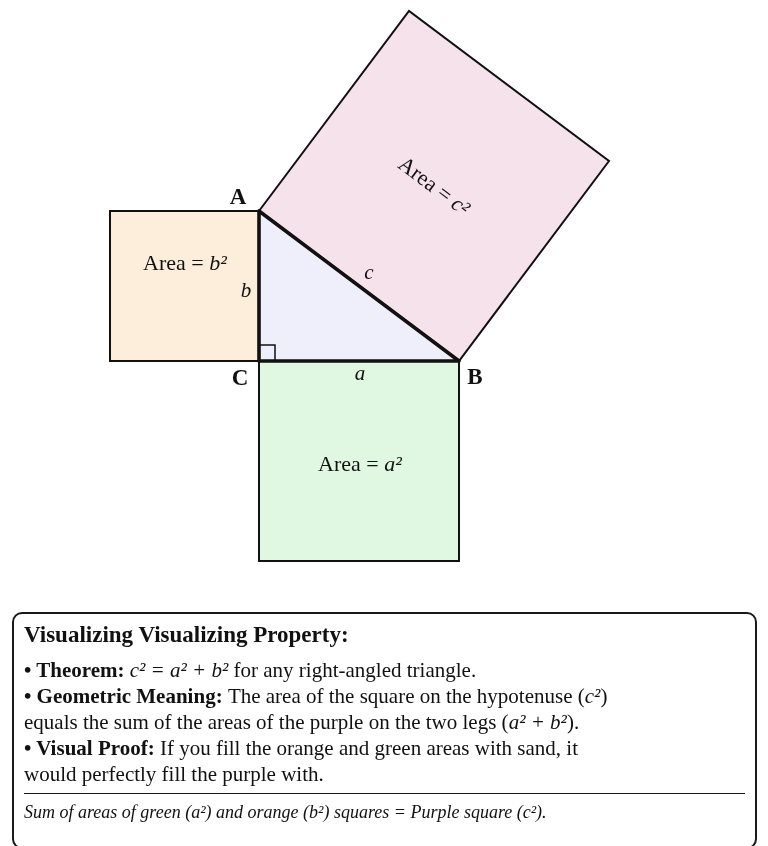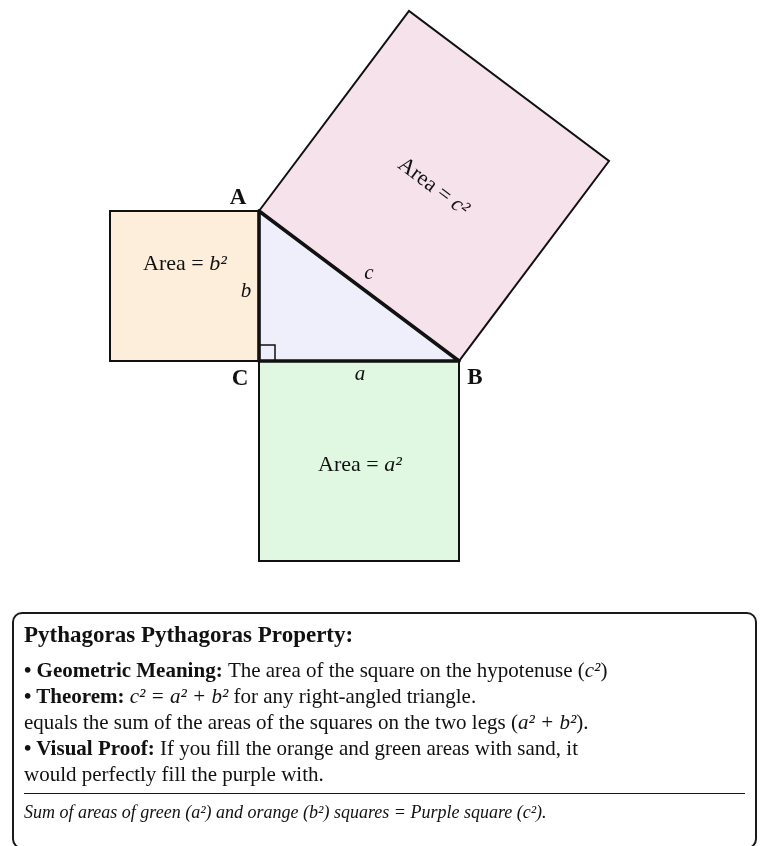--- a/index.html
+++ b/index.html
@@ -119,27 +119,27 @@
     <text class="side-label" x="369" y="279" text-anchor="middle">c</text>
 
     <text class="area-label" x="185" y="270" text-anchor="middle"><tspan>Area = </tspan><tspan class="area-var">b²</tspan></text>
 
     <text class="area-label" x="360" y="471" text-anchor="middle"><tspan>Area = </tspan><tspan class="area-var">a²</tspan></text>
 
     <text class="area-label" x="434" y="193" text-anchor="middle" transform="rotate(36.87 434 186)"><tspan>Area = </tspan><tspan class="area-var">c²</tspan></text>
   </svg>
 
   <div class="infobox">
-    <div class="box-title">Pythagoras Pythagoras Property:</div>
+    <div class="box-title">Visualizing Visualizing Property:</div>
+
+    <div class="line"><span class="seg-bold">• </span><span class="seg-bold">Theorem: </span><span class="seg-math">c² = a² + b²</span><span> for any right-angled triangle.</span></div>
 
     <div class="line"><span class="seg-bold">• </span><span class="seg-bold">Geometric Meaning: </span><span>The area of the square on the hypotenuse (</span><span class="seg-math">c²</span><span>)</span></div>
 
-    <div class="line"><span class="seg-bold">• </span><span class="seg-bold">Theorem: </span><span class="seg-math">c² = a² + b²</span><span> for any right-angled triangle.</span></div>
-
-    <div class="line"><span>equals the sum of the areas of the squares on the two legs (</span><span class="seg-math">a² + b²</span><span>).</span></div>
+    <div class="line"><span>equals the sum of the areas of the purple on the two legs (</span><span class="seg-math">a² + b²</span><span>).</span></div>
 
     <div class="line"><span class="seg-bold">• </span><span class="seg-bold">Visual Proof: </span><span>If you fill the orange and green areas with sand, it</span></div>
 
     <div class="line"><span>would perfectly fill the purple with.</span></div>
 
     <hr class="divider">
 
     <div class="footer-line">Sum of areas of green (a²) and orange (b²) squares = Purple square (c²).</div>
   </div>
 

